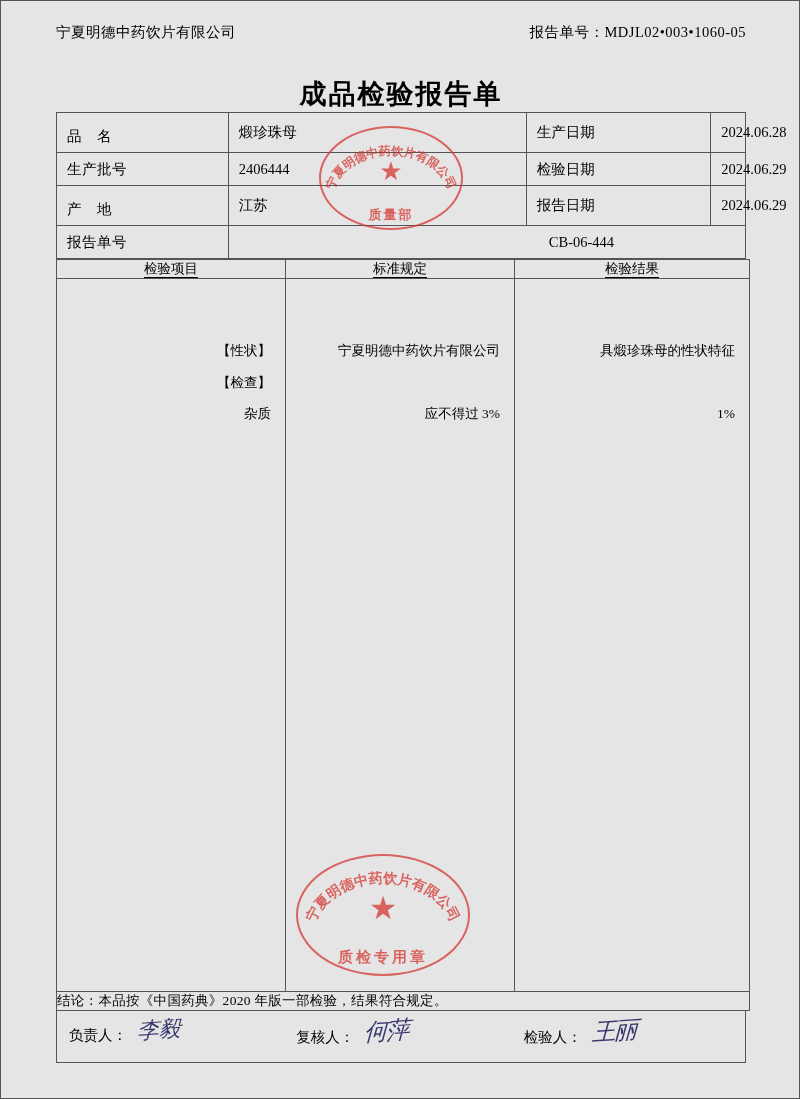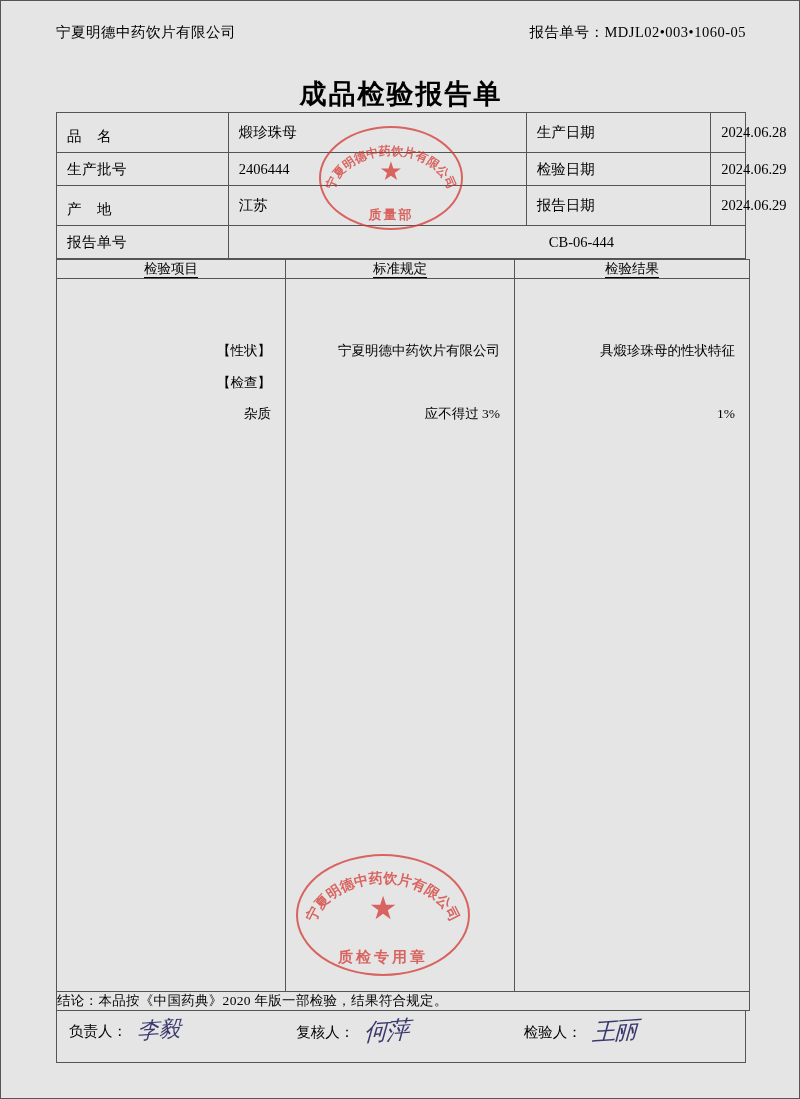--- a/index.html
+++ b/index.html
@@ -138,21 +138,21 @@
     border: 1px solid #555;
     border-top: none;
     box-sizing: border-box;
     height: 52px;
     align-items: flex-start;
     font-size: 14.5px;
     position: relative;
   }
   .sign-block {
     display: flex;
-    align-items: center;
+    align-items: flex-end;
     padding-top: 6px;
   }
   .sign-lbl { white-space: nowrap; padding-left: 12px; }
   .sig-img {
     font-family: "Liberation Serif", serif;
     color: #1b1b5a;
     font-size: 22px;
     font-style: italic;
     transform: rotate(-4deg) skewX(-6deg);
     margin-left: 10px;

